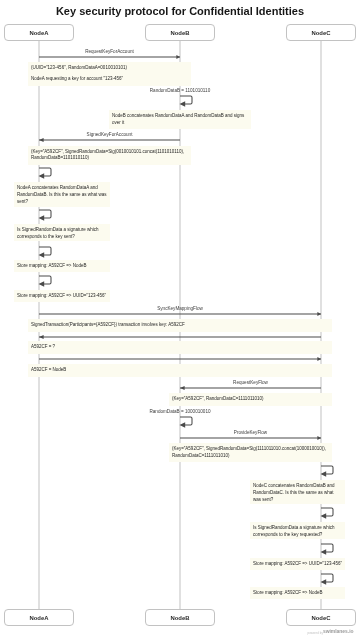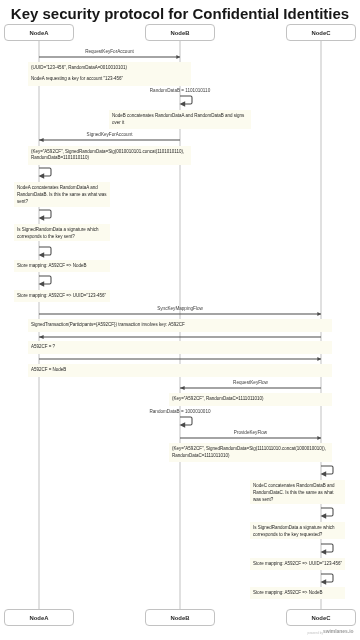--- a/index.html
+++ b/index.html
@@ -2,21 +2,21 @@
 <html><head>
 <meta charset="utf-8">
 <style>
   html,body{margin:0;padding:0;background:#ffffff;}
   body{width:360px;height:640px;overflow:hidden;
        font-family:"Liberation Sans",sans-serif;
        -webkit-font-smoothing:antialiased;}
   #canvas{position:relative;width:360px;height:640px;background:#fff;}
 
   .title{position:absolute;left:0;top:4.5px;width:360px;text-align:center;
-         font-size:15px;font-weight:bold;color:#171717;}
+         font-size:11px;font-weight:bold;color:#171717;}
 
   .lifeline{position:absolute;width:2px;background:#e0e0e0;}
 
   .actor{position:absolute;box-sizing:border-box;border:1px solid #c2c2c2;
          border-radius:4px;background:#fff;text-align:center;
          font-size:5.9px;font-weight:bold;color:#2b2b2b;}
 
   .note{position:absolute;box-sizing:border-box;background:#fcfbef;
         font-size:4.5px;line-height:1.52;color:#1f1f1f;
         padding:3px 2.8px 3px 2.9px;}

